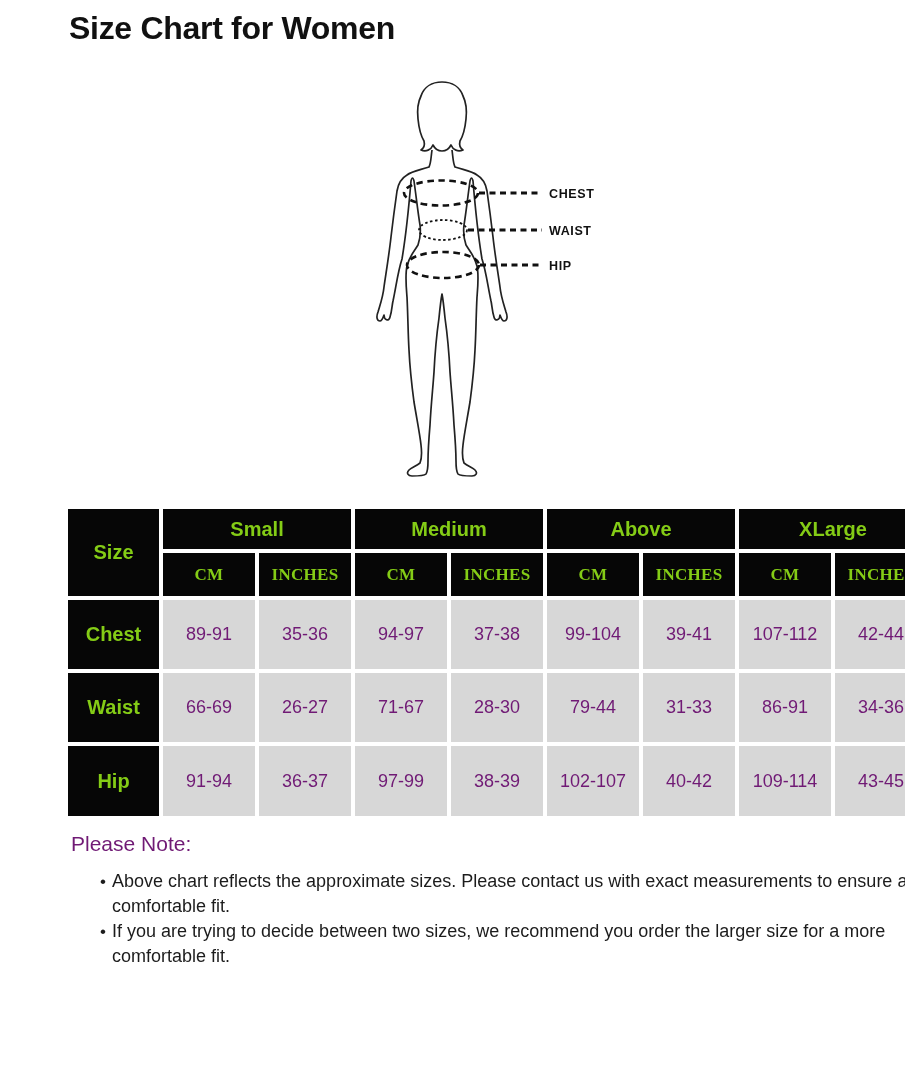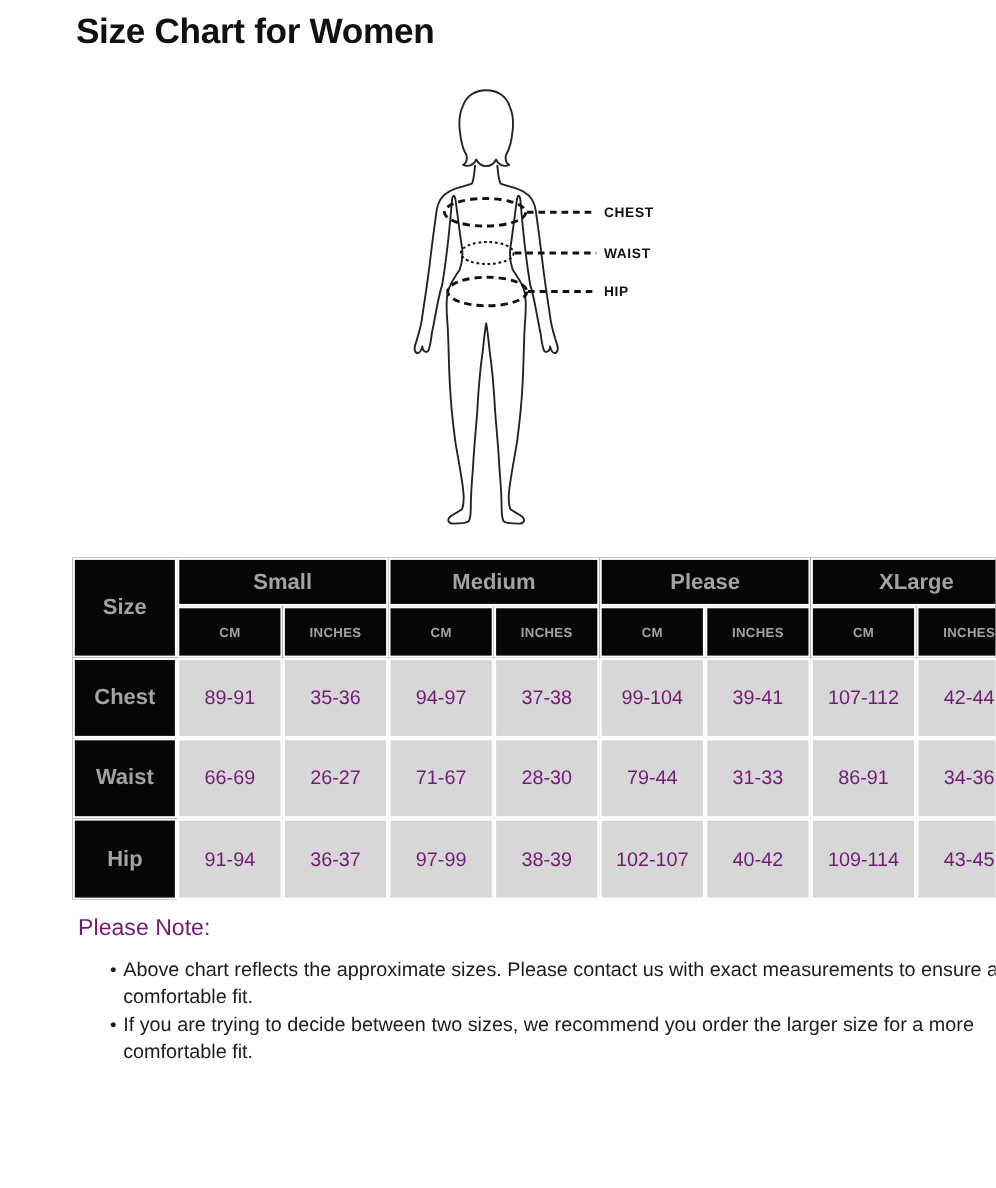--- a/index.html
+++ b/index.html
@@ -56,26 +56,26 @@
   .size-table th, .size-table td {
     border: 2px solid #ffffff;
     box-sizing: border-box;
     text-align: center;
     vertical-align: middle;
     padding: 0;
     overflow: hidden;
   }
   .size-table thead th, .size-table tbody th {
     background: #060606;
-    color: #a3a3a3;
+    color: #84cc16;
     font-weight: bold;
   }
   .corner-cell { font-size: 21px; }
   .group-row th { height: 44px; font-size: 20px; }
-  .unit-row th { height: 47px; font-size: 12px; letter-spacing: 0.3px; }
+  .unit-row th { height: 47px; font-size: 17px; letter-spacing: 0.3px; font-family: Liberation Serif, serif; }
   .size-table tbody th { font-size: 20px; }
   .size-table tbody td {
     background: #d7d7d7;
     color: #701a75;
     font-size: 18px;
     height: 73px;
   }
   .size-table tbody tr:last-child td,
   .size-table tbody tr:last-child th { height: 74px; }
 
@@ -221,21 +221,21 @@
       <col style="width:96px">
         <col style="width:96px">
       <col style="width:96px">
         <col style="width:96px">
     </colgroup>
     <thead>
       <tr class="group-row">
         <th rowspan="2" class="corner-cell">Size</th>
         <th colspan="2">Small</th>
         <th colspan="2">Medium</th>
-        <th colspan="2">Please</th>
+        <th colspan="2">Above</th>
         <th colspan="2">XLarge</th>
       </tr>
       <tr class="unit-row">
         <th>CM</th>
         <th>INCHES</th>
         <th>CM</th>
         <th>INCHES</th>
         <th>CM</th>
         <th>INCHES</th>
         <th>CM</th>

